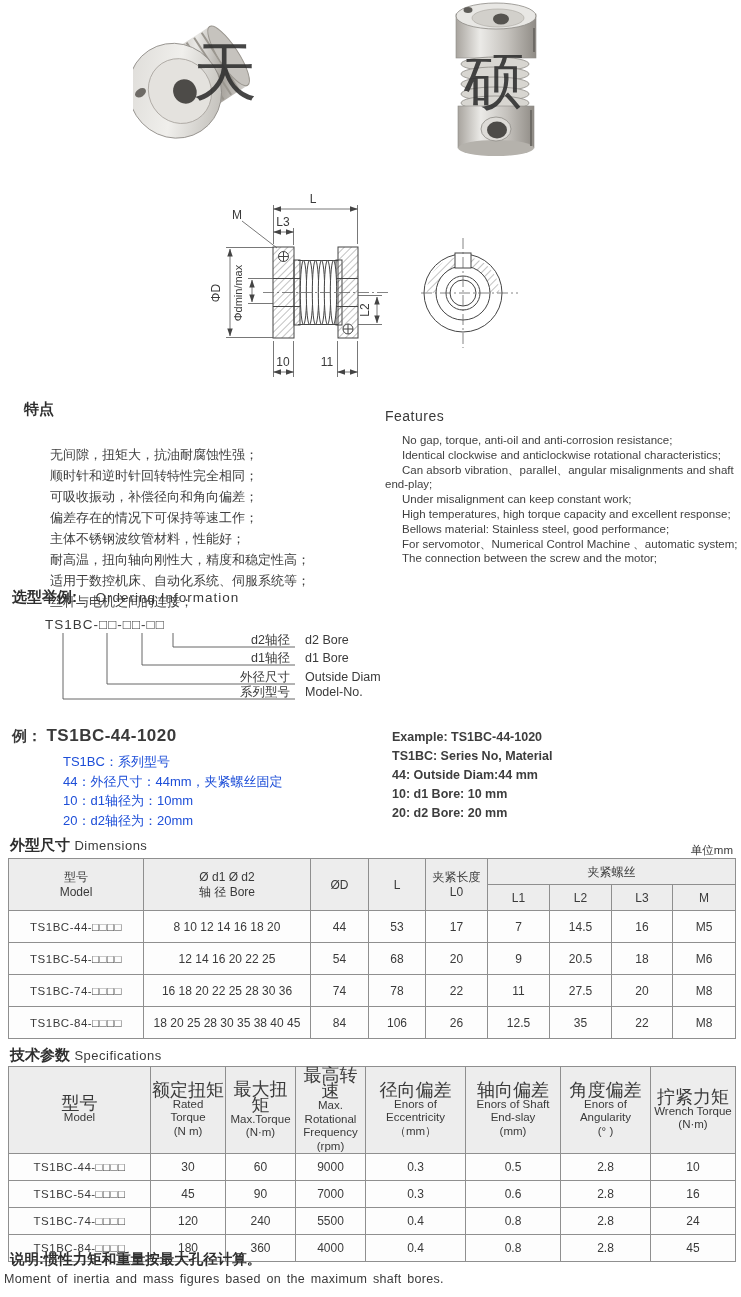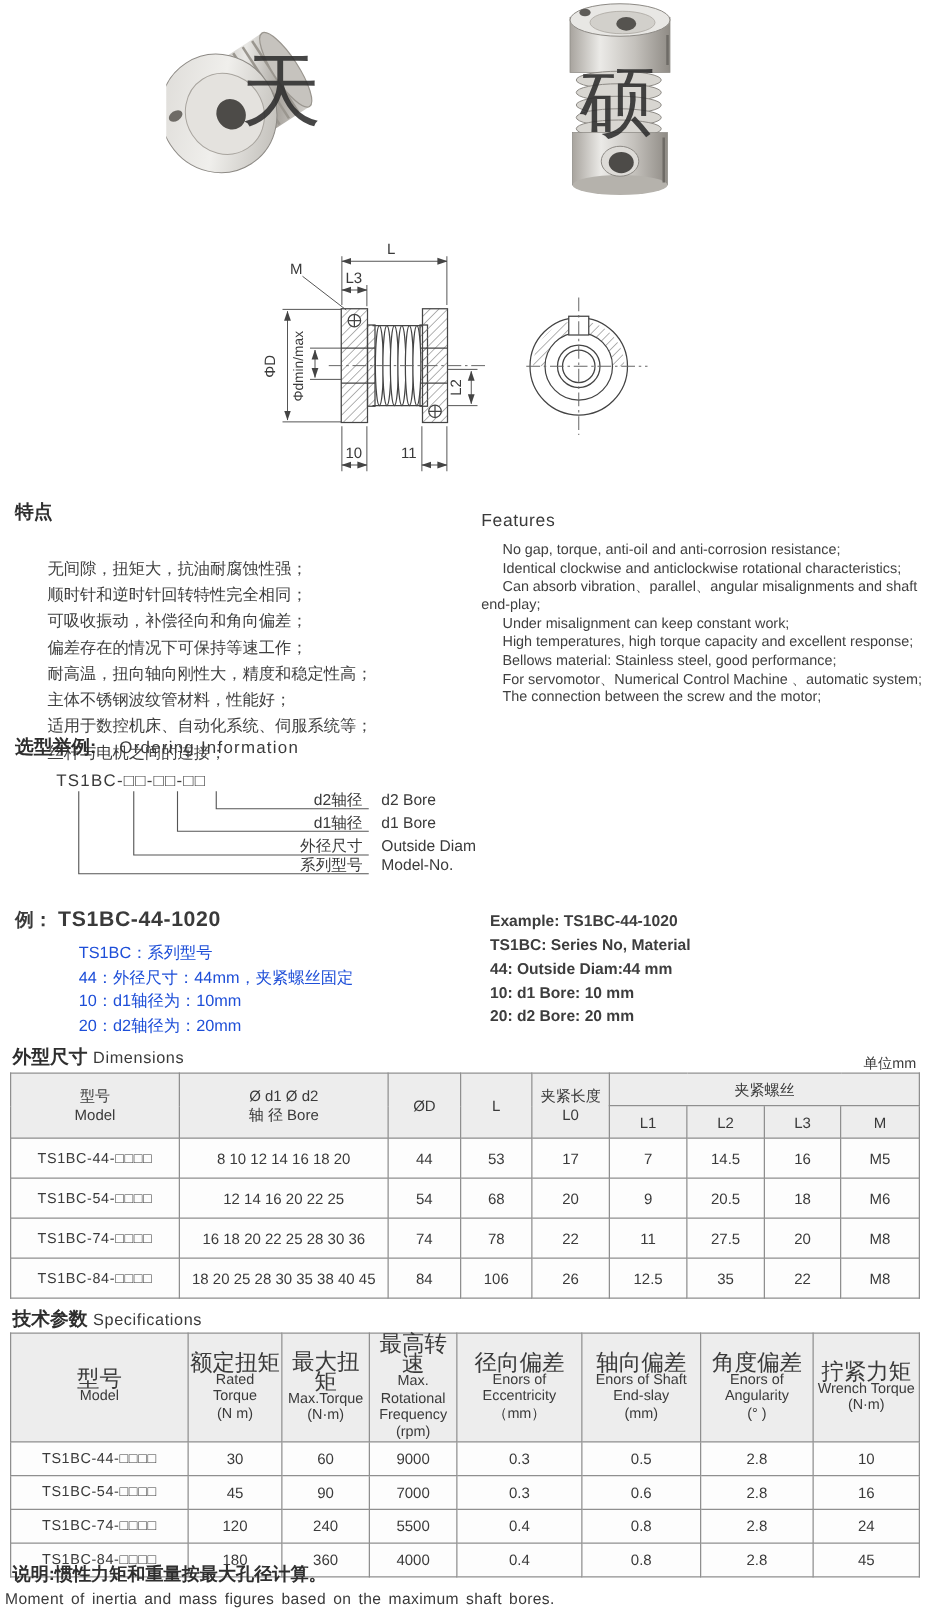--- a/index.html
+++ b/index.html
@@ -190,29 +190,29 @@
       <circle cx="333" cy="108" r="39" fill="none" stroke="#444"></circle>
       <circle cx="333" cy="108" r="27" fill="none" stroke="#444"></circle>
       <circle cx="333" cy="108" r="17" fill="#fff" stroke="#444"></circle>
       <circle cx="333" cy="108" r="13" fill="none" stroke="#444"></circle>
       <rect x="325" y="68" width="16" height="15" fill="#fff" stroke="#444" stroke-width="1"></rect>
       <line x1="291" y1="108" x2="388" y2="108" stroke="#666" stroke-width="0.8" stroke-dasharray="11 3 2 3"></line>
       <line x1="333" y1="53" x2="333" y2="163" stroke="#666" stroke-width="0.8" stroke-dasharray="11 3 2 3"></line>
     </g>
   </svg>
 
-  <div class="abs" style="left:12px; top:400px;">
+  <div class="abs" style="left:24px; top:400px;">
     <div class="title-zh">特点</div>
     <ul id="features-cn-list" style="margin-left:26px;">
         <li>无间隙，扭矩大，抗油耐腐蚀性强；</li>
         <li>顺时针和逆时针回转特性完全相同；</li>
         <li>可吸收振动，补偿径向和角向偏差；</li>
         <li>偏差存在的情况下可保持等速工作；</li>
+        <li>主体不锈钢波纹管材料，性能好；</li>
         <li>耐高温，扭向轴向刚性大，精度和稳定性高；</li>
-        <li>主体不锈钢波纹管材料，性能好；</li>
         <li>适用于数控机床、自动化系统、伺服系统等；</li>
         <li>丝杆与电机之间的连接；</li>
       </ul>
   </div>
 
   <div id="features-en" class="abs" style="left:385px; top:408px;">
     <div class="title-en" style="font-size:14px;">Features</div>
     <ul id="features-en-list">
         <li>No gap, torque, anti-oil and anti-corrosion resistance;</li>
         <li>Identical clockwise and anticlockwise rotational characteristics;</li>

